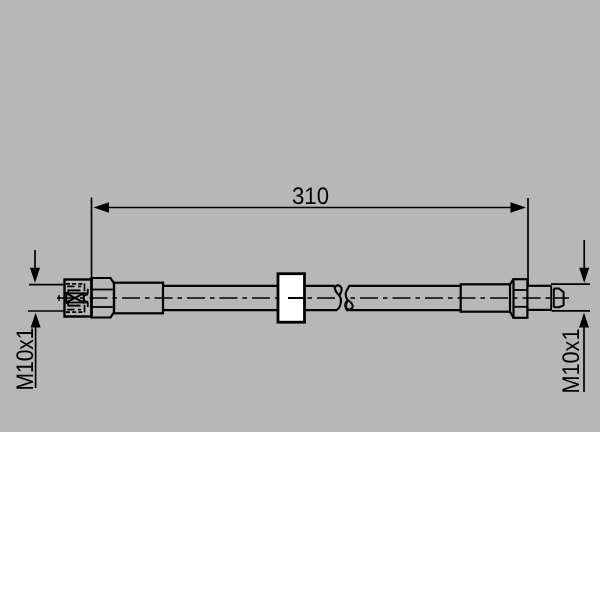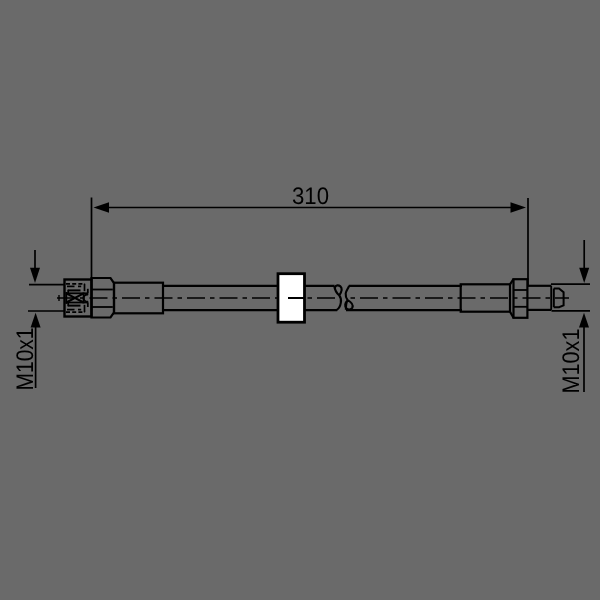--- a/index.html
+++ b/index.html
@@ -1,16 +1,16 @@
 <!DOCTYPE html>
 <html><head>
 <meta charset="utf-8">
 <style>
   html,body{margin:0;padding:0;background:#fff;}
-  .wrap{width:600px;height:600px;position:relative;background:#4d7c0f;filter:grayscale(1);}
+  .wrap{width:600px;height:432px;position:relative;background:#fca5a5;filter:grayscale(1);}
   svg{position:absolute;left:0;top:0;}
   text{font-family:"Liberation Sans",sans-serif;fill:#000;}
 </style>
 </head>
 <body>
 <div class="wrap">
 <svg width="600" height="600" viewBox="0 0 600 600">
 
   <g>
     <line x1="57" y1="298" x2="339" y2="298" stroke="#000" stroke-width="1.6" stroke-dasharray="18 5 4.5 5"></line>

